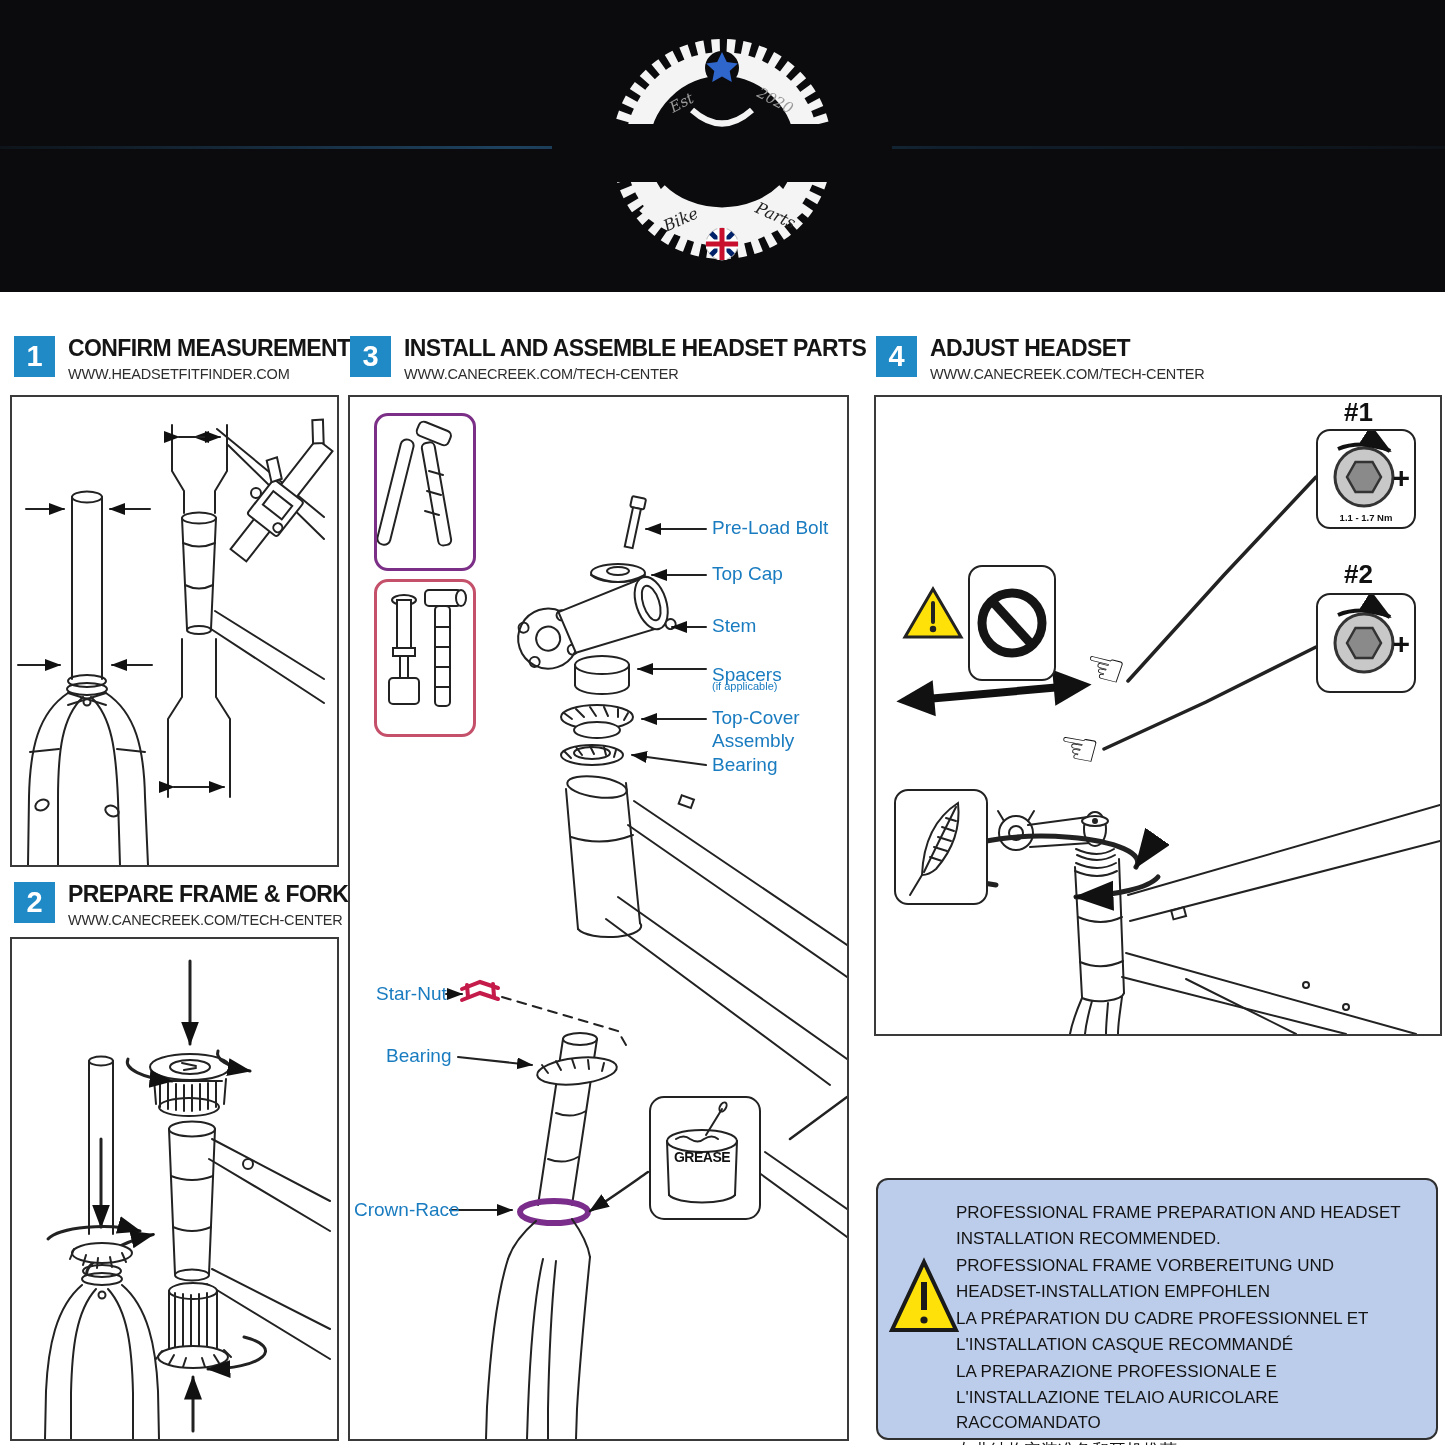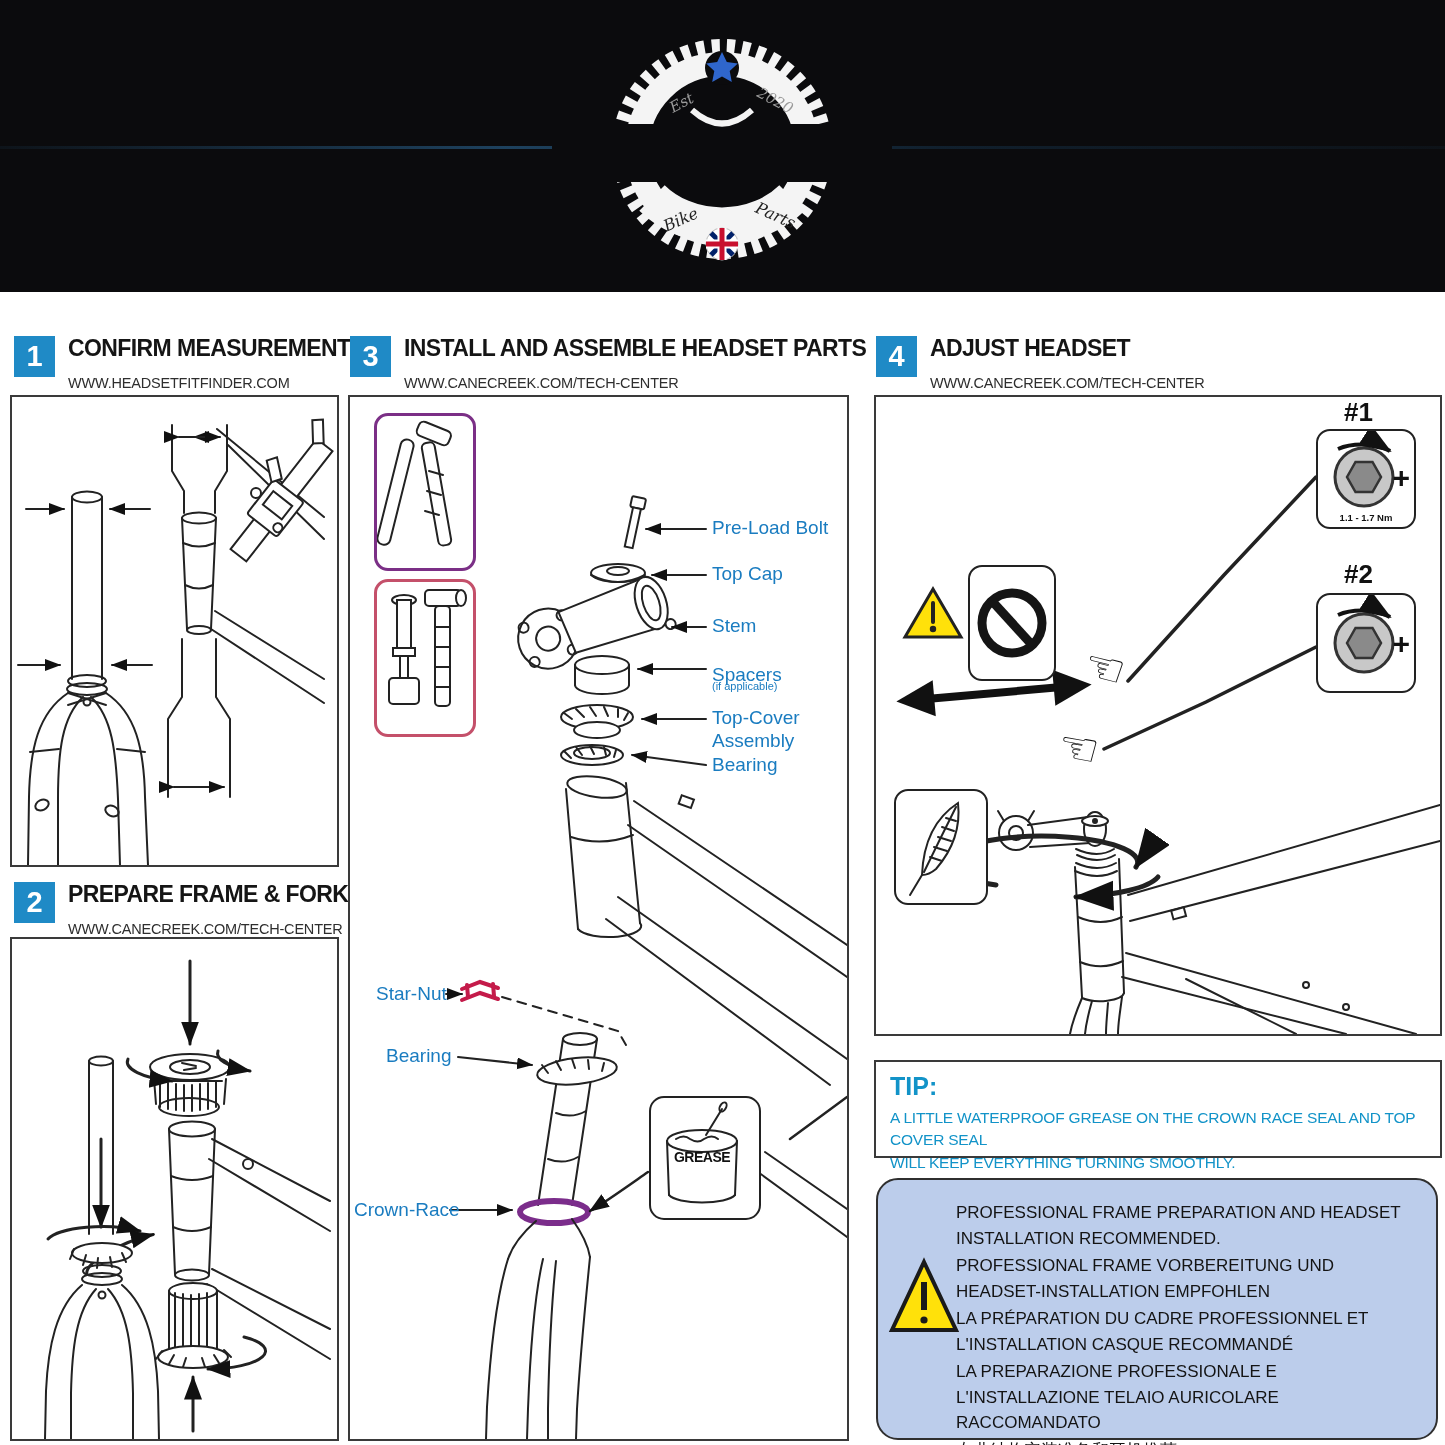--- a/index.html
+++ b/index.html
@@ -11,39 +11,39 @@
       background:linear-gradient(90deg,rgba(30,70,100,.15),rgba(45,110,160,.55) 35%,rgba(30,80,120,.3) 65%,rgba(30,70,100,.12));}
   .logo{position:absolute;left:552px;top:16px;width:340px;height:262px;}
   .brand{position:absolute;left:0;top:96px;width:340px;text-align:center;
       font-family:"DejaVu Serif",serif;font-style:italic;font-weight:bold;
       font-size:50px;color:#7cc4ef;text-shadow:0 0 8px rgba(60,140,200,.45);white-space:nowrap;}
   
   .sec{position:absolute;display:flex;gap:13px;align-items:flex-start;}
   .sec .num{width:41px;height:41px;background:#1f8ac6;color:#fff;font-weight:bold;
       font-size:29px;display:flex;align-items:center;justify-content:center;flex:0 0 auto;}
   .sec .t{font-size:23px;font-weight:bold;letter-spacing:-0.6px;line-height:1.05;color:#151515;}
-  .sec .u{font-size:14.5px;color:#2e2e2e;margin-top:15px;letter-spacing:-0.2px;}
+  .sec .u{font-size:14.5px;color:#2e2e2e;margin-top:6px;letter-spacing:-0.2px;}
   
   .panel{position:absolute;border:2px solid #3a3a3a;background:#fff;}
   .panel svg{position:absolute;left:0;top:0;}
   .plabel{position:absolute;color:#1a7cc0;font-size:19px;white-space:nowrap;}
   .plabel.small{font-size:11px;}
   .toolbox{position:absolute;background:#fff;border-radius:14px;}
   .iconbox{position:absolute;background:#fff;border:2.5px solid #222;border-radius:14px;}
   .stepnum{position:absolute;font-size:26px;font-weight:bold;color:#111;}
   .plus{position:absolute;font-size:30px;font-weight:bold;color:#111;line-height:1;}
   .torque{position:absolute;font-size:9.5px;font-weight:bold;color:#111;white-space:nowrap;}
   .hand{position:absolute;font-size:46px;color:#111;line-height:1;}
   .greaselbl{position:absolute;font-size:14px;font-weight:bold;color:#111;letter-spacing:-0.5px;}
   
   .tipbox{position:absolute;border:2px solid #3a3a3a;background:#fff;padding:10px 14px;}
   .tipbox .th{color:#1293c8;font-size:25px;font-weight:bold;margin-bottom:6px;}
   .tipbox .tl{color:#1293c8;font-size:15.5px;line-height:1.45;letter-spacing:-0.2px;}
   
-  .warnbox{position:absolute;background:#bccdeb;border:2.5px solid #2f2f2f;border-radius:22px;}
+  .warnbox{position:absolute;background:#bccdeb;border:2.5px solid #2f2f2f;border-radius:12px;}
   .warnbox .wt{position:absolute;left:78px;top:20px;width:462px;font-size:17px;color:#141414;line-height:1.5;}
   .warnbox .wt div{margin-bottom:2px;}
 </style>
 </head>
 <body>
 
 <div class="page">
 
   <div class="hdr">
     <div class="hline"></div>
@@ -466,25 +466,20 @@
     <div class="iconbox" style="left:440px;top:196px;width:96px;height:96px;">
       <svg width="96" height="96" viewBox="0 0 96 96">
         <circle cx="46" cy="48" r="29" fill="#c8c8c8" stroke="#333" stroke-width="3"></circle>
         <polygon points="29,48 37.5,33 54.5,33 63,48 54.5,63 37.5,63" fill="#8a8a8a" stroke="#333" stroke-width="2.5"></polygon>
         <path d="M20,20 A34,15 0 0 1 72,22" fill="none" stroke="#111" stroke-width="4" marker-end="url(#ah4)"></path>
       </svg>
       <div class="plus" style="right:4px;top:34px;">+</div>
     </div>
   </div>
 
-  <div class="tipbox" style="left:874px;top:1060px;width:536px;height:74px;">
-    <div class="th">TIP:</div>
-    <div class="tl">A LITTLE WATERPROOF GREASE ON THE CROWN RACE SEAL AND TOP COVER SEAL</div>
-    <div class="tl">WILL KEEP EVERYTHING TURNING SMOOTHLY.</div>
-  </div>
 
   <div class="warnbox" style="left:876px;top:1178px;width:558px;height:258px;">
     <svg width="76" height="258" viewBox="0 0 76 258" style="position:absolute;left:8px;top:0;">
       <polygon points="38,82 70,150 6,150" fill="#ffe10a" stroke="#1a1a1a" stroke-width="4"></polygon>
       <line x1="38" y1="102" x2="38" y2="130" stroke="#1a1a1a" stroke-width="6"></line>
       <circle cx="38" cy="140" r="3.6" fill="#1a1a1a"></circle>
     </svg>
     <div class="wt">
       <div>PROFESSIONAL FRAME PREPARATION AND HEADSET INSTALLATION RECOMMENDED.</div>
       <div>PROFESSIONAL FRAME VORBEREITUNG UND HEADSET-INSTALLATION EMPFOHLEN</div>

